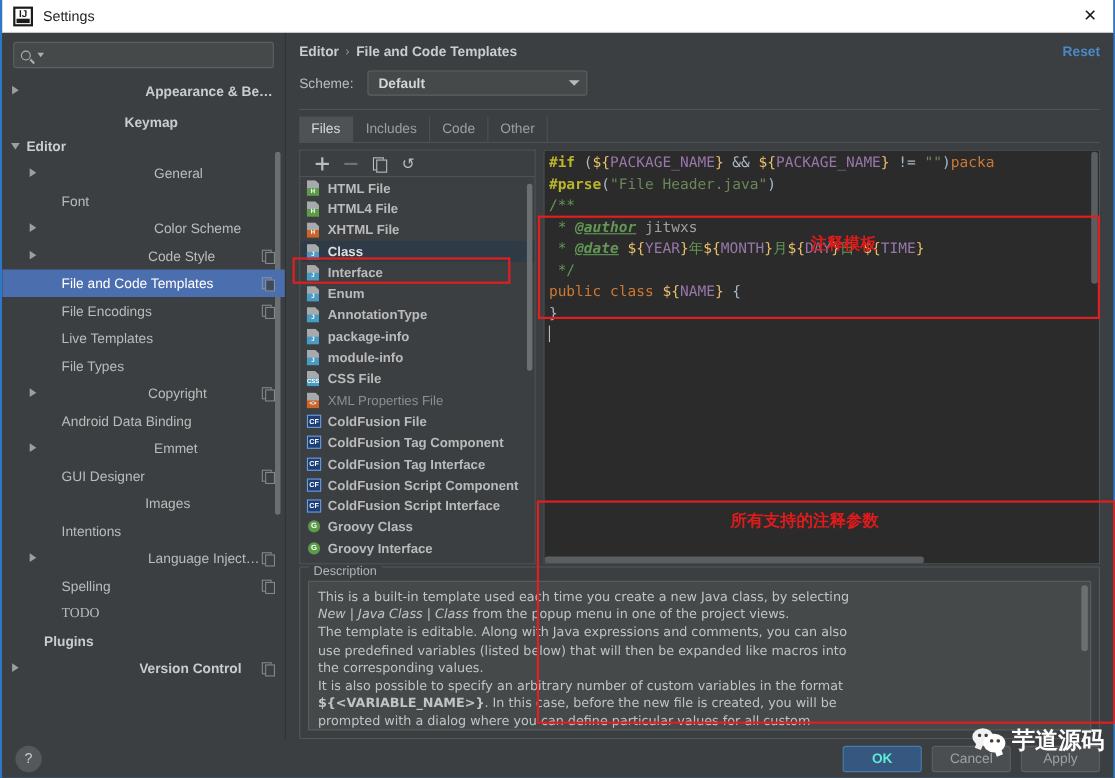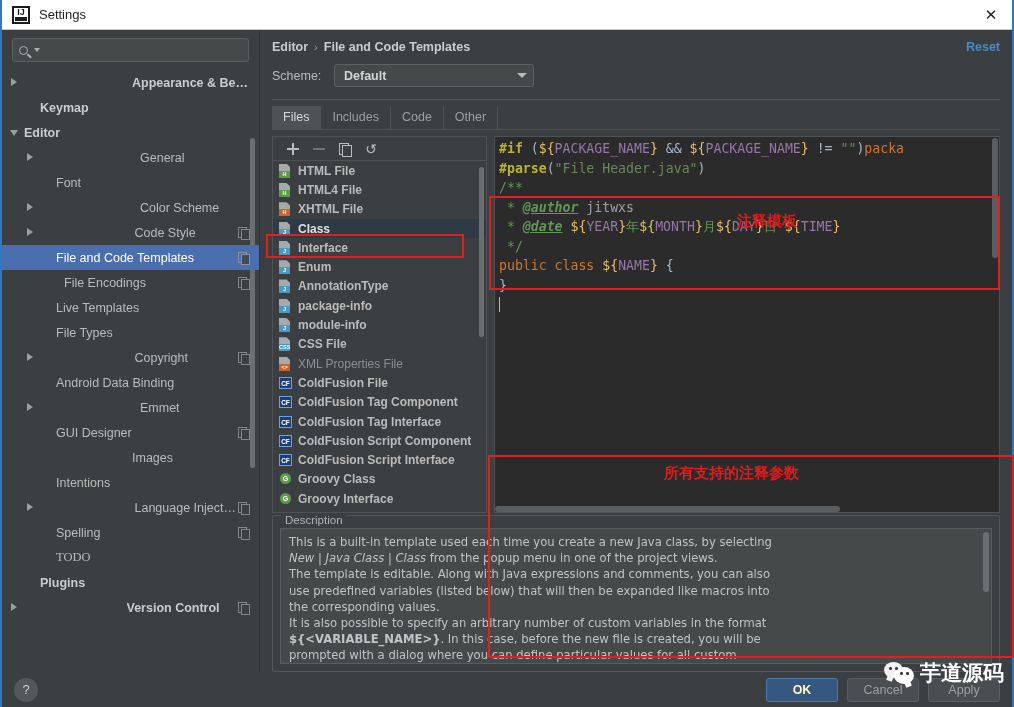--- a/index.html
+++ b/index.html
@@ -259,21 +259,21 @@
   .help-btn {
     width:24px;height:24px;border-radius:50%;background:#55585a;color:#c9cccd;
     display:flex;align-items:center;justify-content:center;font-size:13px;cursor:pointer;
   }
   .btns { margin-left:auto; display:flex; gap:9px; }
   .btn {
     min-width:72px; height:24px; border-radius:3px; font-size:12.5px;
     display:flex; align-items:center; justify-content:center; cursor:pointer;
     border:1px solid #5b5f61; background:#4a4e50; color:#9ca0a2;
   }
-  .btn.primary { background:#365880; border:1px solid #4c7aa8; color:#fef9c3; font-weight:bold; }
+  .btn.primary { background:#365880; border:1px solid #4c7aa8; color:#5eead4; font-weight:bold; }
 
   
   .anno-box { position:absolute; border:2px solid #e02020; pointer-events:none; z-index:30; }
   .anno-text {
     position:absolute; color:#e01b1b; font-size:15px; font-weight:bold; z-index:31;
     font-family:"DejaVu Sans", sans-serif; pointer-events:none; white-space:nowrap;
   }
 
   
   .watermark {
@@ -326,21 +326,21 @@
         </div>
       </div>
       <div class="tree" id="settings-tree">
         <div class="sb-track">
           <div class="sb-thumb" style="top:66px;height:330px;"></div>
         </div>
       <div class="tree-row bold" style="padding-left: 8px;">
             <span class="tw right"></span>
             <span class="tree-label">Appearance &amp; Behavior</span>
           </div>
-          <div class="tree-row bold" style="padding-left: 24px;">
+          <div class="tree-row bold" style="padding-left: 24px; flex-direction: column;">
             <span class="tw"></span>
             <span class="tree-label">Keymap</span>
           </div>
           <div class="tree-row bold" style="padding-left: 8px;">
             <span class="tw down"></span>
             <span class="tree-label">Editor</span>
           </div>
           <div class="tree-row" style="padding-left: 24px;">
             <span class="tw right"></span>
             <span class="tree-label">General</span>
@@ -356,21 +356,21 @@
           <div class="tree-row" style="padding-left: 24px;">
             <span class="tw right"></span>
             <span class="tree-label">Code Style</span>
             <span class="copy-glyph"></span>
           </div>
           <div class="tree-row selected" style="padding-left: 40px;">
             <span class="tw"></span>
             <span class="tree-label">File and Code Templates</span>
             <span class="copy-glyph"></span>
           </div>
-          <div class="tree-row" style="padding-left: 40px; gap: 8px;">
+          <div class="tree-row" style="padding-left: 40px;">
             <span class="tw"></span>
             <span class="tree-label">File Encodings</span>
             <span class="copy-glyph"></span>
           </div>
           <div class="tree-row" style="padding-left: 40px;">
             <span class="tw"></span>
             <span class="tree-label">Live Templates</span>
           </div>
           <div class="tree-row" style="padding-left: 40px;">
             <span class="tw"></span>

